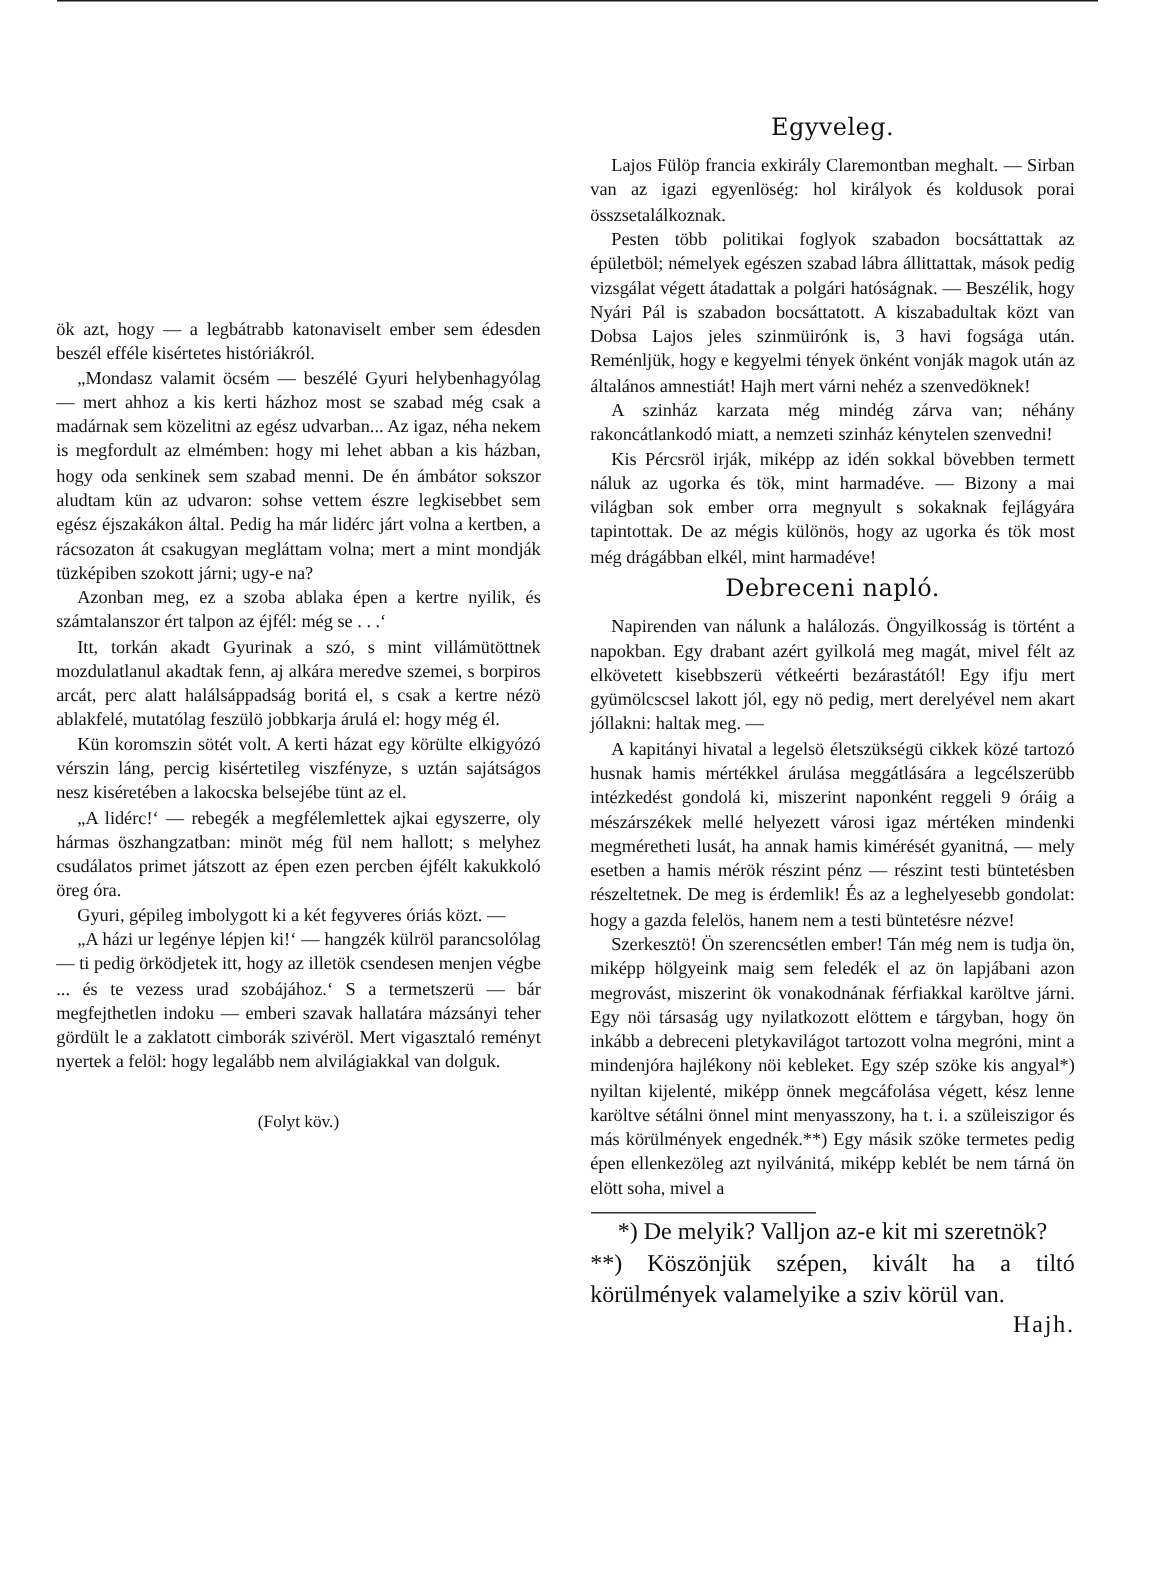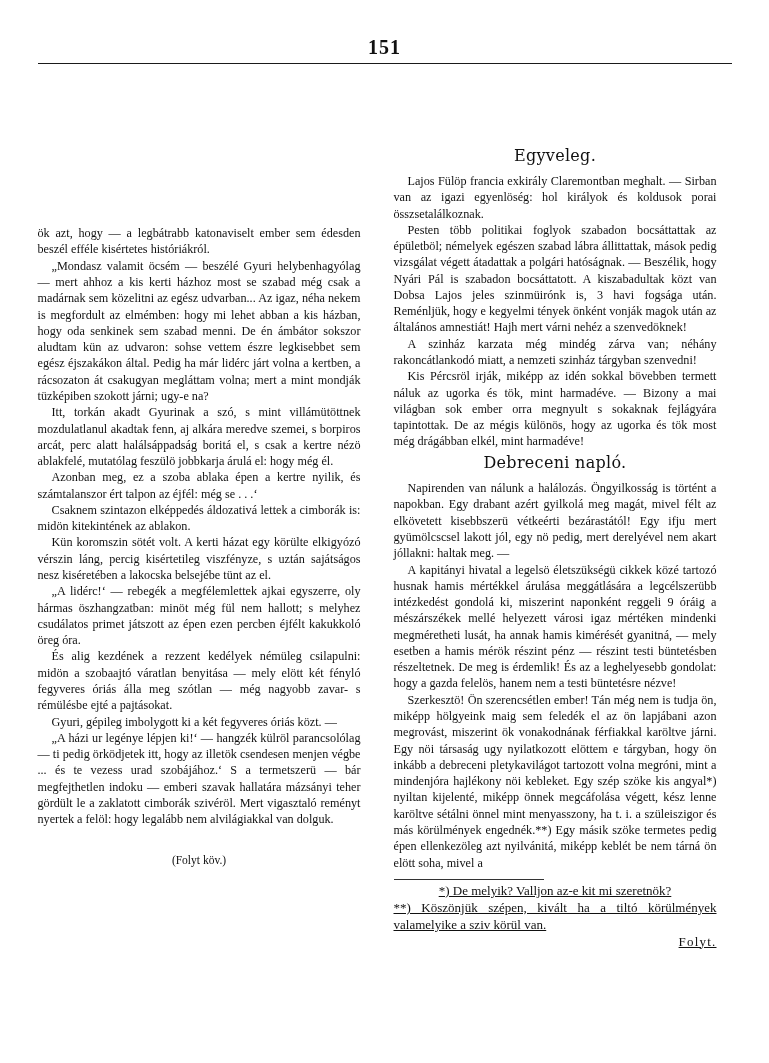--- a/index.html
+++ b/index.html
@@ -89,24 +89,23 @@
     text-align: center;
     text-indent: 0;
   }
   .foot-rule {
     width: 150px;
     border: 0;
     border-top: 1px solid #333;
     margin: 8px 0 3px 0;
   }
   .footnotes {
-    font-size: 13px;
+    font-size: 16px;
     line-height: 1.3;
     text-align: justify;
-    text-decoration: underline;
   }
   .footnotes p {
     text-indent: 0;
     margin: 0;
   }
   .footnotes .signature {
     text-align: right;
     letter-spacing: 1.2px;
   }
   .contin {
@@ -114,55 +113,52 @@
     text-align: center;
     margin-top: 25px;
     font-size: 11.5px;
   }
 </style>
 </head>
 <body>
 
 <div class="page">
 
-  <div class="page-number">151</div>
   <hr class="head-rule">
 
   <div class="columns">
 
     <div class="col col-left">
       <p class="noindent">ök azt, hogy — a legbátrabb katonaviselt ember sem édesden beszél efféle kisértetes históriákról.</p>
       <p>„Mondasz valamit öcsém — beszélé Gyuri helybenhagyólag — mert ahhoz a kis kerti házhoz most se szabad még csak a madárnak sem közelitni az egész udvarban... Az igaz, néha nekem is megfordult az elmémben: hogy mi lehet abban a kis házban, hogy oda senkinek sem szabad menni. De én ámbátor sokszor aludtam kün az udvaron: sohse vettem észre legkisebbet sem egész éjszakákon által. Pedig ha már lidérc járt volna a kertben, a rácsozaton át csakugyan megláttam volna; mert a mint mondják tüzképiben szokott járni; ugy-e na?</p>
+      <p>Azonban meg, ez a szoba ablaka épen a kertre nyilik, és számtalanszor ért talpon az éjfél: még se . . .‘</p>
       <p>Itt, torkán akadt Gyurinak a szó, s mint villámütöttnek mozdulatlanul akadtak fenn, aj alkára meredve szemei, s borpiros arcát, perc alatt halálsáppadság boritá el, s csak a kertre nézö ablakfelé, mutatólag feszülö jobbkarja árulá el: hogy még él.</p>
-      <p>Azonban meg, ez a szoba ablaka épen a kertre nyilik, és számtalanszor ért talpon az éjfél: még se . . .‘</p>
-      <p>Csaknem szintazon elképpedés áldozativá lettek a cimborák is: midön kitekintének az ablakon.</p>
       <p>Kün koromszin sötét volt. A kerti házat egy körülte elkigyózó vérszin láng, percig kisértetileg viszfényze, s uztán sajátságos nesz kiséretében a lakocska belsejébe tünt az el.</p>
       <p>„A lidérc!‘ — rebegék a megfélemlettek ajkai egyszerre, oly hármas öszhangzatban: minöt még fül nem hallott; s melyhez csudálatos primet játszott az épen ezen percben éjfélt kakukkoló öreg óra.</p>
-      <p>És alig kezdének a rezzent kedélyek némüleg csilapulni: midön a szobaajtó váratlan benyitása — mely elött két fényló fegyveres óriás álla meg szótlan — még nagyobb zavar- s rémülésbe ejté a pajtásokat.</p>
       <p>Gyuri, gépileg imbolygott ki a két fegyveres óriás közt. —</p>
       <p>„A házi ur legénye lépjen ki!‘ — hangzék külröl parancsolólag — ti pedig örködjetek itt, hogy az illetök csendesen menjen végbe ... és te vezess urad szobájához.‘ S a termetszerü — bár megfejthetlen indoku — emberi szavak hallatára mázsányi teher gördült le a zaklatott cimborák szivéröl. Mert vigasztaló reményt nyertek a felöl: hogy legalább nem alvilágiakkal van dolguk.</p>
       <p class="contin">(Folyt köv.)</p>
     </div>
 
     <div class="col-divider"></div>
 
     <div class="col col-right">
       <div class="sec-title">Egyveleg.</div>
       <p>Lajos Fülöp francia exkirály Claremontban meghalt. — Sirban van az igazi egyenlöség: hol királyok és koldusok porai összsetalálkoznak.</p>
       <p>Pesten több politikai foglyok szabadon bocsáttattak az épületböl; némelyek egészen szabad lábra állittattak, mások pedig vizsgálat végett átadattak a polgári hatóságnak. — Beszélik, hogy Nyári Pál is szabadon bocsáttatott. A kiszabadultak közt van Dobsa Lajos jeles szinmüirónk is, 3 havi fogsága után. Reménljük, hogy e kegyelmi tények önként vonják magok után az általános amnestiát! Hajh mert várni nehéz a szenvedöknek!</p>
-      <p>A szinház karzata még mindég zárva van; néhány rakoncátlankodó miatt, a nemzeti szinház tárgyban szenvedni!</p>
+      <p>A szinház karzata még mindég zárva van; néhány rakoncátlankodó miatt, a nemzeti szinház kénytelen szenvedni!</p>
       <p>Kis Pércsröl irják, miképp az idén sokkal bövebben termett náluk az ugorka és tök, mint harmadéve. — Bizony a mai világban sok ember orra megnyult s sokaknak fejlágyára tapintottak. De az mégis különös, hogy az ugorka és tök most még drágábban elkél, mint harmadéve!</p>
 
       <div class="sec-title second">Debreceni napló.</div>
       <p>Napirenden van nálunk a halálozás. Öngyilkosság is történt a napokban. Egy drabant azért gyilkolá meg magát, mivel félt az elkövetett kisebbszerü vétkeérti bezárastától! Egy ifju mert gyümölcscsel lakott jól, egy nö pedig, mert derelyével nem akart jóllakni: haltak meg. —</p>
       <p>A kapitányi hivatal a legelsö életszükségü cikkek közé tartozó husnak hamis mértékkel árulása meggátlására a legcélszerübb intézkedést gondolá ki, miszerint naponként reggeli 9 óráig a mészárszékek mellé helyezett városi igaz mértéken mindenki megméretheti lusát, ha annak hamis kimérését gyanitná, — mely esetben a hamis mérök részint pénz — részint testi büntetésben részeltetnek. De meg is érdemlik! És az a leghelyesebb gondolat: hogy a gazda felelös, hanem nem a testi büntetésre nézve!</p>
       <p>Szerkesztö! Ön szerencsétlen ember! Tán még nem is tudja ön, miképp hölgyeink maig sem feledék el az ön lapjábani azon megrovást, miszerint ök vonakodnának férfiakkal karöltve járni. Egy nöi társaság ugy nyilatkozott elöttem e tárgyban, hogy ön inkább a debreceni pletykavilágot tartozott volna megróni, mint a mindenjóra hajlékony nöi kebleket. Egy szép szöke kis angyal*) nyiltan kijelenté, miképp önnek megcáfolása végett, kész lenne karöltve sétálni önnel mint menyasszony, ha t. i. a szüleiszigor és más körülmények engednék.**) Egy másik szöke termetes pedig épen ellenkezöleg azt nyilvánitá, miképp keblét be nem tárná ön elött soha, mivel a</p>
 
       <hr class="foot-rule">
       <div class="footnotes">
         <p class="center">*) De melyik? Valljon az-e kit mi szeretnök?</p>
         <p>**) Köszönjük szépen, kivált ha a tiltó körülmények valamelyike a sziv körül van.</p>
-        <p class="signature">Folyt.</p>
+        <p class="signature">Hajh.</p>
       </div>
     </div>
 
   </div>
 </div>
 
 </body></html>

